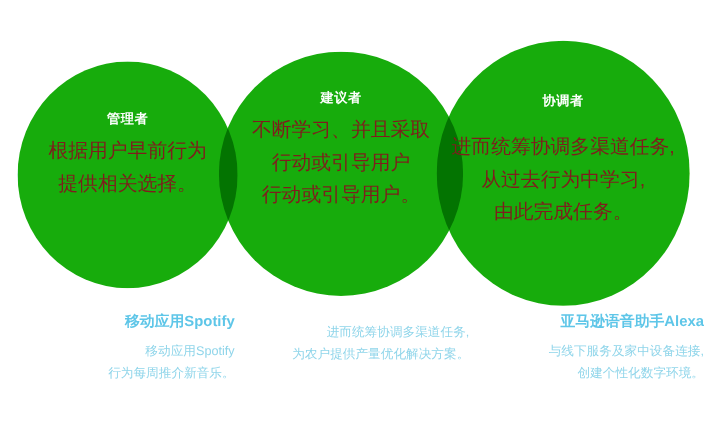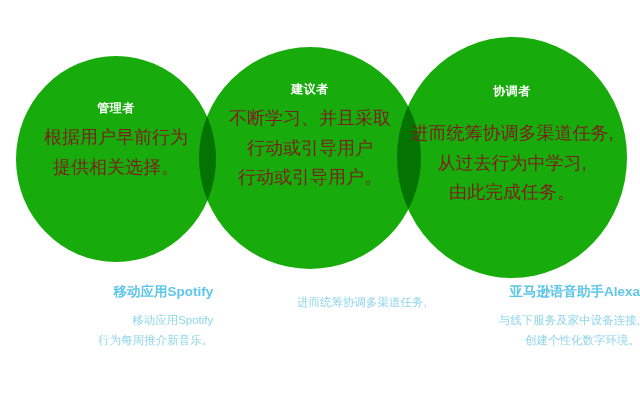--- a/index.html
+++ b/index.html
@@ -176,20 +176,21 @@
       <div class="caption-title">移动应用Spotify</div>
       <div class="caption-body">
         <span class="ln">移动应用Spotify</span>
         <span class="ln">行为每周推介新音乐。</span>
       </div>
     </div>
 
     <div class="caption-col">
       <div class="caption-body">
         <span class="ln">进而统筹协调多渠道任务,</span>
+        <span class="ln">为农户提供产量优化解决方案。</span>
       </div>
     </div>
 
     <div class="caption-col">
       <div class="caption-title">亚马逊语音助手Alexa</div>
       <div class="caption-body">
         <span class="ln">与线下服务及家中设备连接,</span>
         <span class="ln">创建个性化数字环境。</span>
       </div>
     </div>

